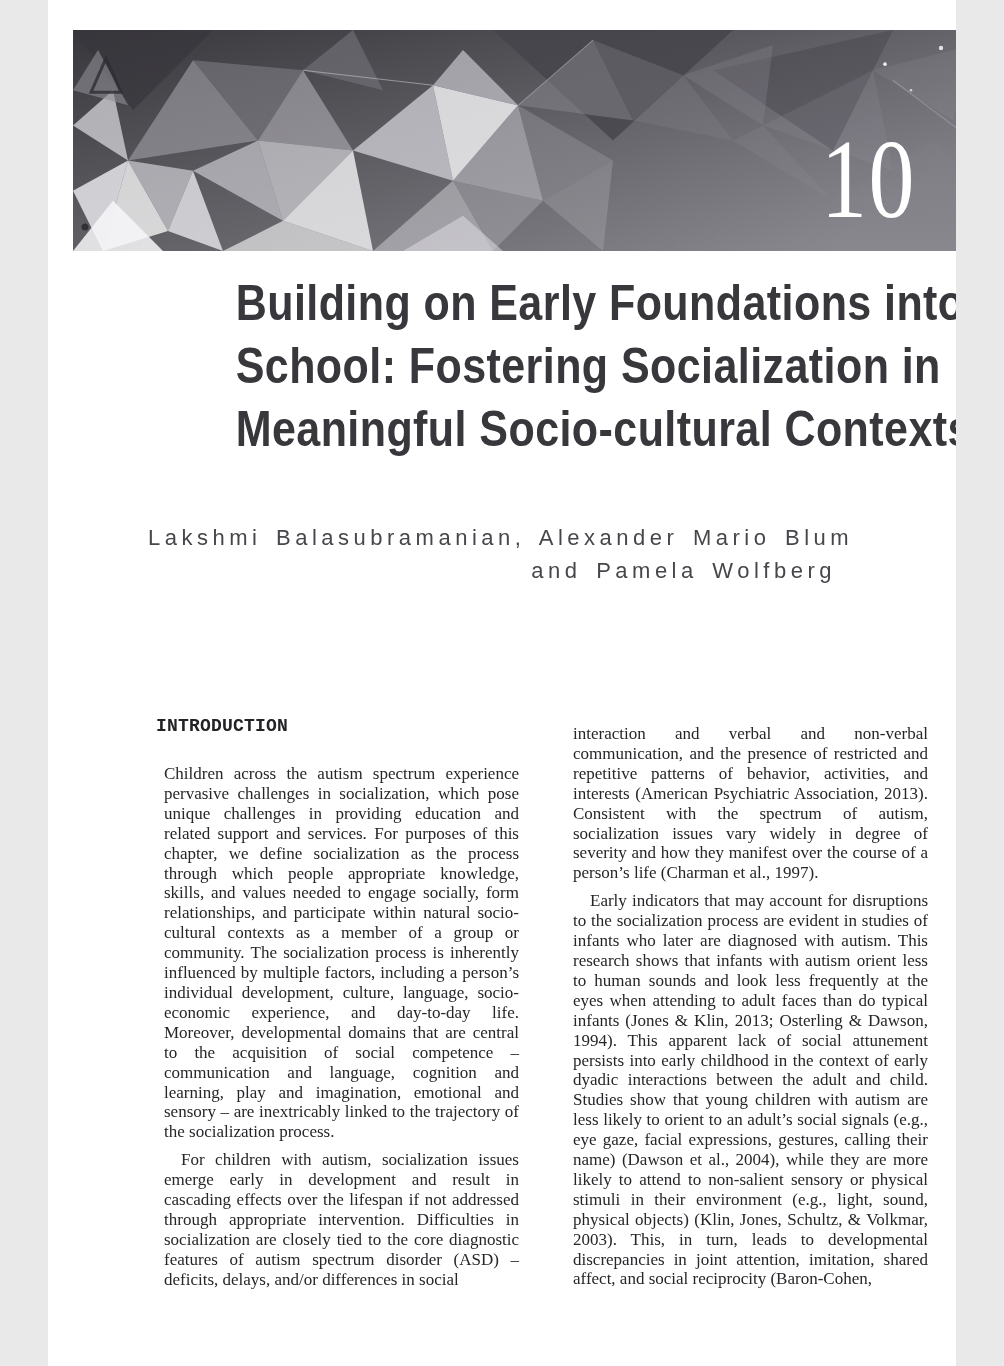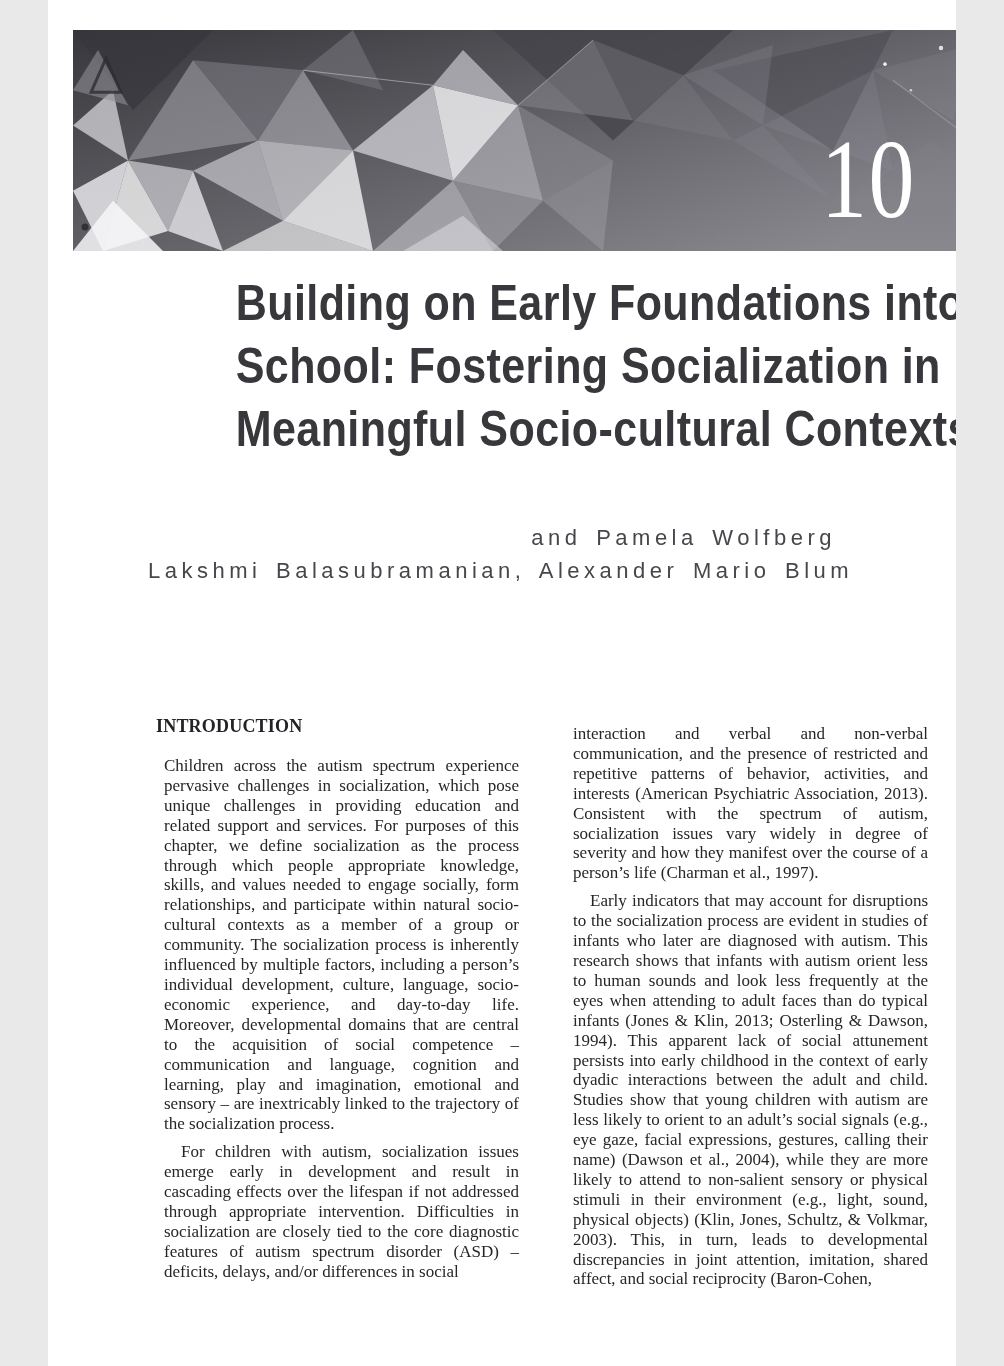--- a/index.html
+++ b/index.html
@@ -58,22 +58,22 @@
 
   
   .content {
     position:absolute; top:716px; left:108px;
     width:780px;
     display:flex; gap:38px;
     color:#26262a;
   }
   .col { flex:1 1 0; min-width:0; }
   .section-heading {
-    margin:0 0 20px 0;
-    font-family:Liberation Serif, serif;
+    margin:0 0 28px 0;
+    font-family:Liberation Mono, monospace;
     font-weight:bold;
     font-size:18px; line-height:20px;
     color:#232327;
     letter-spacing:0.2px;
   }
   .col p {
     margin:8px;
     font-size:17px; line-height:19.9px;
     text-align:justify;
     text-justify:inter-word;
@@ -155,22 +155,22 @@
     <div class="chapter-number">10</div>
   </div>
 
   <div class="chapter-title">
     <div>Building on Early Foundations into</div>
     <div>School: Fostering Socialization in</div>
     <div>Meaningful Socio-cultural Contexts</div>
   </div>
 
   <div class="authors">
+    <div>Lakshmi Balasubramanian, Alexander Mario Blum</div>
     <div>and Pamela Wolfberg</div>
-    <div>Lakshmi Balasubramanian, Alexander Mario Blum</div>
   </div>
 
   <div class="content">
     <div class="col">
       <h2 class="section-heading">INTRODUCTION</h2>
       <p>Children across the autism spectrum experience pervasive challenges in socialization, which pose unique challenges in providing education and related support and services. For purposes of this chapter, we define socialization as the process through which people appropriate knowledge, skills, and values needed to engage socially, form relationships, and participate within natural socio-cultural contexts as a member of a group or community. The socialization process is inherently influenced by multiple factors, including a person’s individual development, culture, language, socio-economic experience, and day-to-day life. Moreover, developmental domains that are central to the acquisition of social competence – communication and language, cognition and learning, play and imagination, emotional and sensory – are inextricably linked to the trajectory of the socialization process.</p>
       <p class="indent">For children with autism, socialization issues emerge early in development and result in cascading effects over the lifespan if not addressed through appropriate intervention. Difficulties in socialization are closely tied to the core diagnostic features of autism spectrum disorder (ASD) – deficits, delays, and/or differences in social</p>
     </div>
     <div class="col">
       <p>interaction and verbal and non-verbal communication, and the presence of restricted and repetitive patterns of behavior, activities, and interests (American Psychiatric Association, 2013). Consistent with the spectrum of autism, socialization issues vary widely in degree of severity and how they manifest over the course of a person’s life (Charman et al., 1997).</p>

